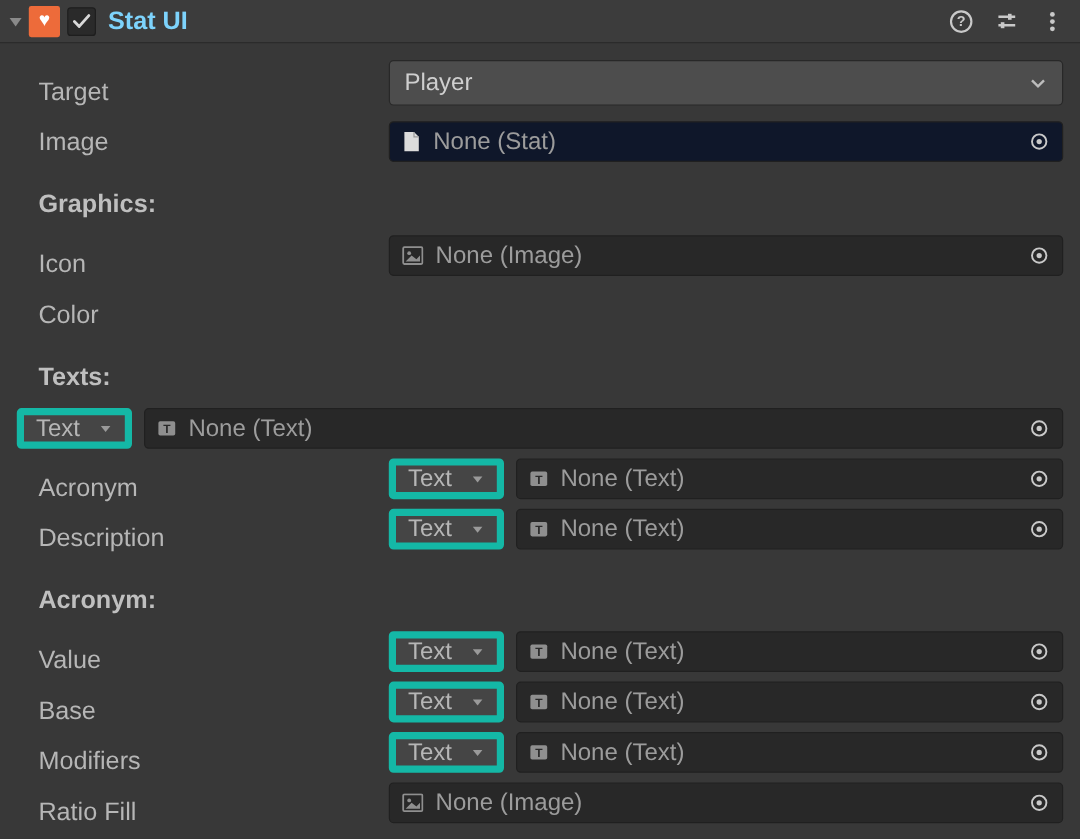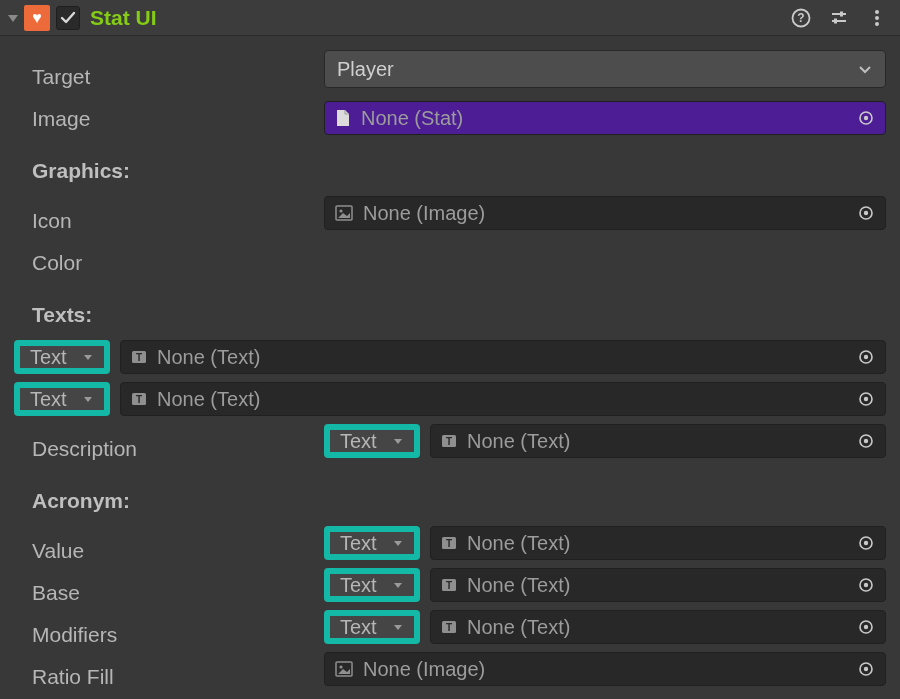--- a/index.html
+++ b/index.html
@@ -12,38 +12,38 @@
   .foldout { width: 18px; height: 18px; display: flex; align-items: center; justify-content: center; cursor: pointer; }
   .script-icon {
     width: 26px; height: 26px; background: #ed6b3a; border-radius: 2px;
     display: flex; align-items: center; justify-content: center; margin: 0 6px 0 2px;
   }
   .heart { color: #fff; font-size: 16px; line-height: 1; }
   .enable-toggle {
     width: 24px; height: 24px; background: #2a2a2a; border: 1px solid #1e1e1e; border-radius: 3px;
     display: flex; align-items: center; justify-content: center; margin-right: 10px; cursor: pointer;
   }
-  .title { color: #84cc16; font-weight: 600; font-size: 21px; flex: 1; }
+  .title { color: #7dd3fc; font-weight: 600; font-size: 21px; flex: 1; }
   .header .icon-btn { width: 26px; height: 26px; display: flex; align-items: center; justify-content: center; cursor: pointer; margin-left: 12px; color: #c9c9c9; }
   .body { padding: 12px 14px 18px 14px; }
   .row { display: flex; align-items: center; height: 42px; }
   .label-col { width: 310px; padding-left: 18px; color: #b6b6b6; font-size: 21px; margin-top: 16px; }
   .section-label { color: #bfbfbf; font-weight: 700; font-size: 21px; padding-left: 18px; height: 42px; display: flex; align-items: center; margin-top: 18px; }
   .ctl-col { flex: 1; display: flex; align-items: center; gap: 10px; }
   .dropdown {
     flex: 1; height: 34px; background: #4d4d4d; border: 1px solid #282828; border-radius: 4px;
     display: flex; align-items: center; padding: 18px 12px; color: #cfcfcf; cursor: pointer; position: relative;
   }
   .dropdown .chev { margin-left: auto; }
   .objfield {
     flex: 1; height: 34px; background: #282828; border: 1px solid #202020; border-radius: 4px;
     display: flex; align-items: center; padding: 0 8px 0 10px; color: #9c9c9c; cursor: pointer; gap: 10px;
   }
   .objfield .picker { margin-left: auto; display: flex; align-items: center; justify-content: center; width: 22px; height: 22px; color: #bdbdbd; }
-  .objfield.dark { background: #4c1d95; margin-top: 14px; }
+  .objfield.dark { background: #0f172a; margin-top: 14px; }
   .mini-dd {
     width: 96px; height: 34px; background: #454545; border: 6px solid #14b8a6; border-radius: 4px;
     display: flex; align-items: center; padding: 0 10px; color: #b6b6b6; cursor: pointer;
   }
   .mini-dd .chev { margin-left: auto; }
   .file-icon, .img-icon, .txt-icon { color: #8f8f8f; display: inline-flex; align-items: center; }
   svg { display: block; }
 </style>
 </head>
 <body>
@@ -177,20 +177,21 @@
               <svg width="16" height="16" viewBox="0 0 16 16">
                 <circle cx="8" cy="8" r="6" fill="none" stroke="#c9c9c9" stroke-width="1.6"></circle>
                 <circle cx="8" cy="8" r="2.2" fill="#c9c9c9"></circle>
               </svg>
             </span>
         </div>
       </div>
     </div>
 
     <div class="row">
+      <div class="label-col">Acronym</div>
       <div class="ctl-col">
         <div class="mini-dd">
           <span>Text</span>
           <span class="chev">
               <svg width="12" height="12" viewBox="0 0 12 12">
                 <path d="M2 4 L10 4 L6 9 Z" fill="#9a9a9a"></path>
               </svg>
             </span>
         </div>
         <div class="objfield">

